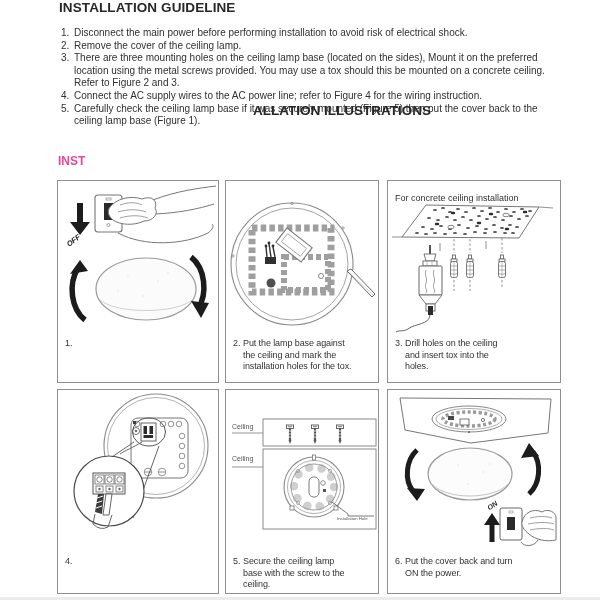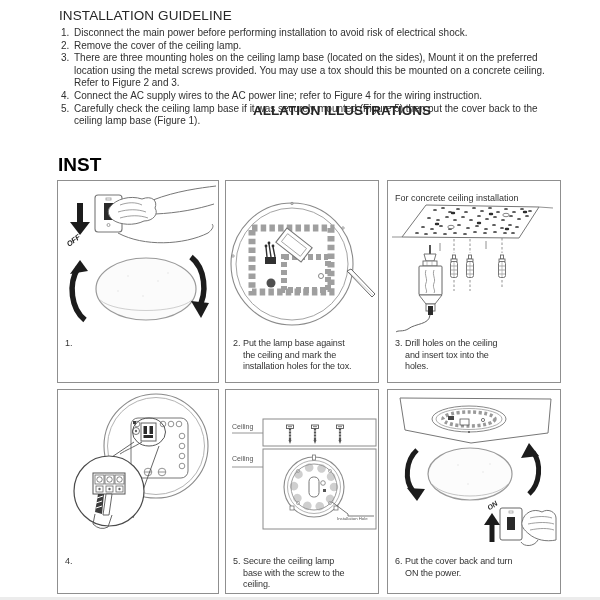--- a/index.html
+++ b/index.html
@@ -1,25 +1,25 @@
 <!DOCTYPE html>
 <html><head>
 <meta charset="utf-8">
 <style>
   html,body{margin:0;padding:0}
   body{width:600px;height:600px;position:relative;background:#fff;
        font-family:"Liberation Sans",sans-serif;color:#2e2e2e;overflow:hidden}
   .page{position:absolute;inset:0;background:#ffffff}
-  .title{position:absolute;left:59px;top:8px;font-size:13.5px;font-weight:normal;color:#272727;letter-spacing:.1px;white-space:nowrap}
+  .title{position:absolute;left:59px;top:0;font-size:13.5px;font-weight:bold;color:#272727;letter-spacing:.1px;white-space:nowrap}
   .guidelines{position:absolute;left:61px;top:27px;width:497px;font-size:10px;line-height:12.6px;color:#303030}
   .gl-item{display:flex}
   .gl-num{width:13px;flex:none}
   .gl-text{flex:1}
   .heading-frag{position:absolute;left:253px;top:103px;font-size:13.5px;font-weight:bold;color:#272727;white-space:nowrap}
-  .inst-frag{position:absolute;left:58px;top:154px;font-size:19px;font-weight:bold;color:#000000;white-space:nowrap}
+  .inst-frag{position:absolute;left:58px;top:154px;font-size:12px;font-weight:bold;color:#ec4899;white-space:nowrap}
   .panel{position:absolute;border:1px solid #8f8f8f;background:#fff}
   .panel svg{position:absolute;left:0;top:0}
   .caption{position:absolute;left:0;right:0;display:flex;padding-left:7px;
            font-size:9px;line-height:11.5px;color:#333;letter-spacing:-.1px}
   .cap-num{width:10px;flex:none}
   .cap-text{white-space:pre;flex:none}
   .row1 .caption{top:157px}
   .row2 .caption{top:166px}
   .fig-label{position:absolute;color:#555;white-space:nowrap}
   .lbl-off{left:8px;top:55px;font-size:7.5px;font-weight:bold;font-style:italic;color:#1c1c1c;

